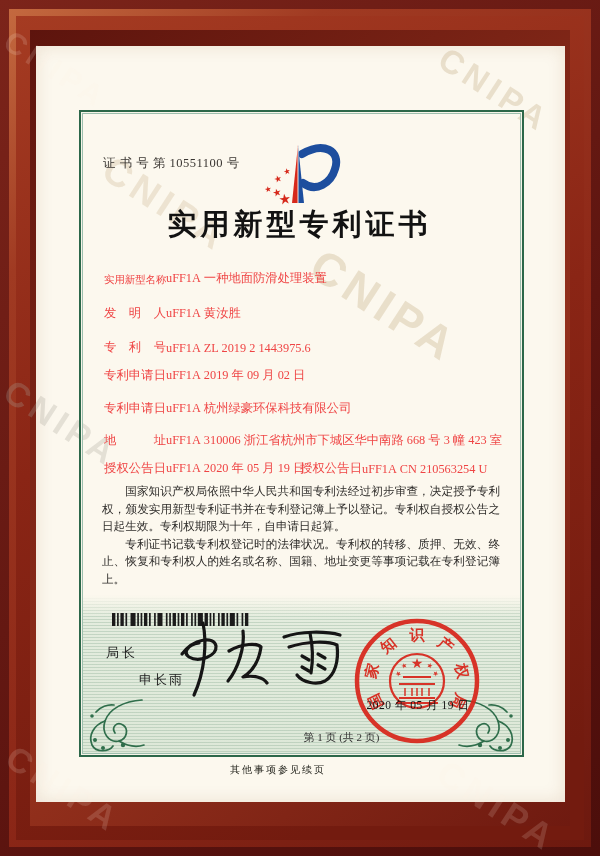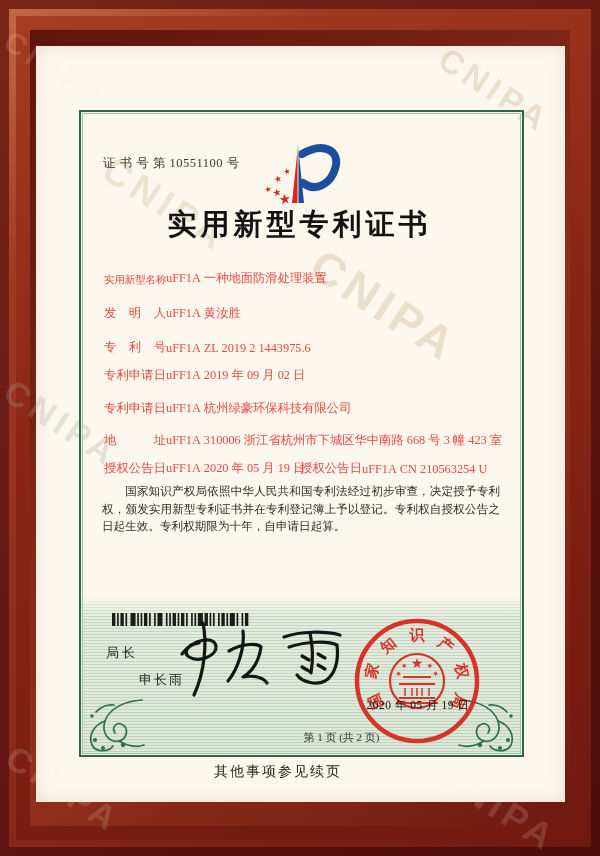--- a/index.html
+++ b/index.html
@@ -40,21 +40,21 @@
   .f-pair2{position:absolute;left:196px;top:0;}
   .paras{left:102px;top:483px;width:398px;font-size:11.6px;line-height:17.6px;color:#2e2c2a;text-align:justify;}
   .paras p{margin:0;text-indent:2em;}
   .barcode{left:112px;top:613px;width:138px;height:13px;}
   .director-title{left:106px;top:644px;font-size:13px;color:#1d1d1d;letter-spacing:3px;}
   .director-name{left:106px;top:671px;font-size:13px;color:#1d1d1d;letter-spacing:2px;margin-left:33px;}
   .signature{left:168px;top:616px;width:186px;height:86px;}
   .seal{left:351px;top:615px;width:132px;height:132px;}
   .seal-date{left:356px;top:698px;width:124px;text-align:center;font-size:11.5px;color:#141414;letter-spacing:.5px;z-index:7;}
   .page-note{left:79px;top:730px;width:441px;text-align:center;font-size:11px;color:#333;z-index:8;padding-left:42px;}
-  .footer-note{left:0;top:763px;width:556px;text-align:center;font-size:14px;color:#26261f;letter-spacing:2px;font-family:Liberation Mono, monospace;}.z5{z-index:5}.z6{z-index:6}
+  .footer-note{left:0;top:763px;width:556px;text-align:center;font-size:10px;color:#26261f;letter-spacing:2px;font-family:Liberation Mono, monospace;}.z5{z-index:5}.z6{z-index:6}
 </style>
 </head>
 <body>
 
 <div class="abs frame-outer"></div>
 <div class="abs frame-bevel"></div>
 <div class="abs frame-body"></div>
 <div class="abs frame-lip"></div>
 <div class="abs paper"></div>
 
@@ -138,20 +138,21 @@
 </div>
 <div class="abs f-row z5" style="top:460px">
   <span class="f-label">授权公告日</span><span class="f-colon"></span><span class="f-value">2020 年 05 月 19 日</span>
   <span class="f-pair2">
     <span class="f-label">授权公告日</span><span class="f-colon"></span><span class="f-value">CN 210563254 U</span>
   </span>
 </div>
 
 <div class="abs paras z5">
   <p>国家知识产权局依照中华人民共和国专利法经过初步审查，决定授予专利权，颁发实用新型专利证书并在专利登记簿上予以登记。专利权自授权公告之日起生效。专利权期限为十年，自申请日起算。</p>
+  <p>专利证书记载专利权登记时的法律状况。专利权的转移、质押、无效、终止、恢复和专利权人的姓名或名称、国籍、地址变更等事项记载在专利登记簿上。</p>
 </div>
 
 <svg id="barcode-svg" class="abs barcode z5" viewBox="0 0 138 13" preserveAspectRatio="none">
     <rect x="0.00" y="0" width="3.37" height="13" fill="#1b1b1b"></rect>
     <rect x="5.05" y="0" width="1.68" height="13" fill="#1b1b1b"></rect>
     <rect x="8.41" y="0" width="3.37" height="13" fill="#1b1b1b"></rect>
     <rect x="13.46" y="0" width="1.68" height="13" fill="#1b1b1b"></rect>
     <rect x="18.51" y="0" width="5.05" height="13" fill="#1b1b1b"></rect>
     <rect x="25.24" y="0" width="1.68" height="13" fill="#1b1b1b"></rect>
     <rect x="28.61" y="0" width="1.68" height="13" fill="#1b1b1b"></rect>

